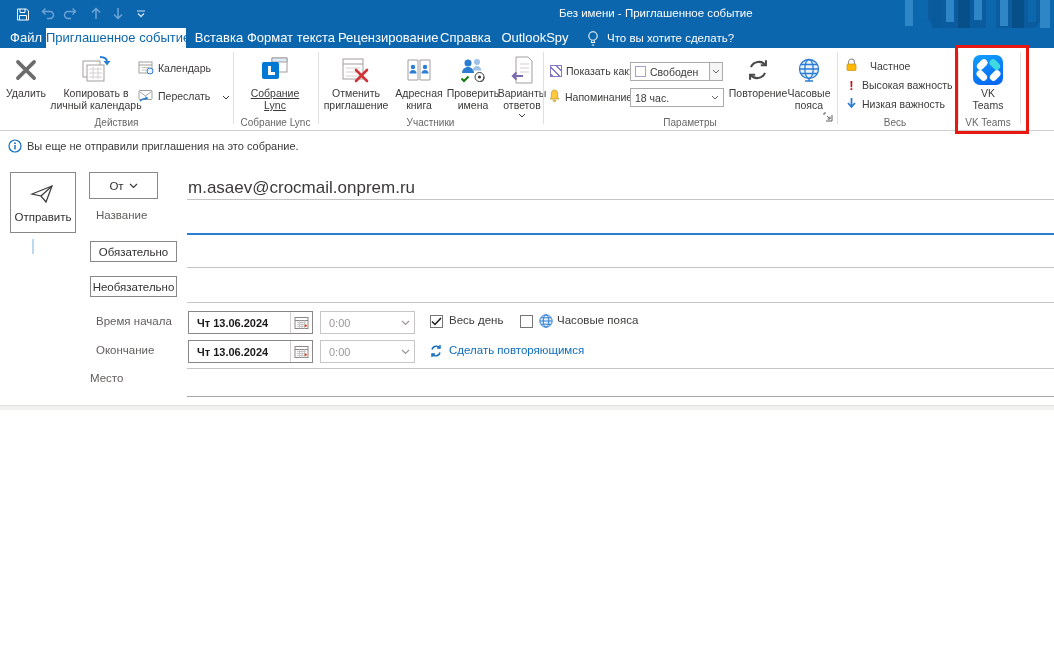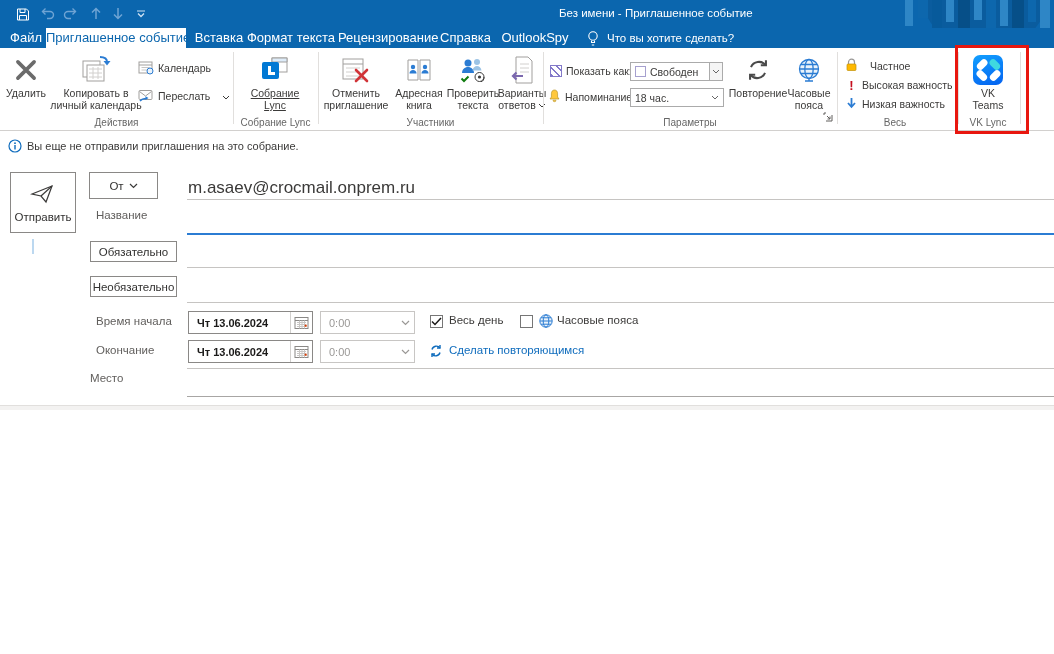--- a/index.html
+++ b/index.html
@@ -235,32 +235,32 @@
             <path d="M4 18c0-3.5 2.7-6 6-6s6 2.5 6 6z" fill="#2b7cd3"></path>
             <circle cx="19" cy="7" r="3" fill="#9cc3e5"></circle>
             <path d="M14.5 15.5c.5-3 2.4-4.5 4.5-4.5 2.2 0 4 1.5 4.5 4.5z" fill="#9cc3e5"></path>
             <path d="M3.5 23.5 6 26l4.5-4.5" stroke="#107c10" stroke-width="2" fill="none"></path>
             <circle cx="21.5" cy="22" r="4.5" fill="none" stroke="#3b3a39"></circle>
             <circle cx="21.5" cy="22" r="1.6" fill="#3b3a39"></circle>
             <path d="M26 22c0 2.6-1 4.6-3 4.6" stroke="#3b3a39" fill="none"></path>
           </svg>
       </span>
       <span>Проверить</span>
-      <span>текста</span>
+      <span>имена</span>
     </div>
     <div class="rl abs" style="left:184px;top:5px;width:40px;">
       <span class="ric">
         <svg width="30" height="30" viewBox="0 0 30 30">
             <path d="M9 2h12l4 4v22H9z" fill="#fff" stroke="#a19f9d"></path>
             <path d="M13 9h9M13 13h9M13 17h9" stroke="#d2d0ce"></path>
             <path d="M16 21H6M9.5 17.5 6 21l3.5 3.5" stroke="#7b68ae" stroke-width="2.2" fill="none"></path>
           </svg>
       </span>
       <span>Варианты</span>
-      <span style="display:flex;align-items:center;gap:2px;">
+      <span style="display:flex;align-items:center;gap:2px;flex-direction:column;">
         <span>ответов</span>
         <svg width="8" height="5" viewBox="0 0 8 5">
             <path d="M1 1l3 3 3-3" fill="none" stroke="#3b3a39"></path>
           </svg>
       </span>
     </div>
     <div class="gname">Участники</div>
   </div>
   <div class="abs gsep" style="left:543px;top:52px;z-index:3;"></div>
 
@@ -360,21 +360,21 @@
         <span class="vkic">
           <span class="petal" style="left:2.5px;top:5.5px;transform:rotate(-45deg);"></span>
           <span class="petal" style="left:15.5px;top:5.5px;transform:rotate(45deg);background:#3fd9e0;"></span>
           <span class="petal" style="left:2.5px;top:17px;transform:rotate(45deg);"></span>
           <span class="petal" style="left:15.5px;top:17px;transform:rotate(-45deg);"></span>
         </span>
       </span>
       <span>VK</span>
       <span>Teams</span>
     </div>
-    <div class="gname">VK Lync</div>
+    <div class="gname">VK Teams</div>
   </div>
   <div class="abs gsep" style="left:1020px;top:52px;z-index:3;"></div>
 
   <div class="abs redbox"></div>
 
   <div class="abs infobar"></div>
   <div class="abs" style="left:8px;top:139px;">
     <svg width="14" height="14" viewBox="0 0 14 14">
         <circle cx="7" cy="7" r="6" fill="#fff" stroke="#0f6cbd" stroke-width="1.2"></circle>
         <circle cx="7" cy="4.2" r="0.9" fill="#0f6cbd"></circle>

